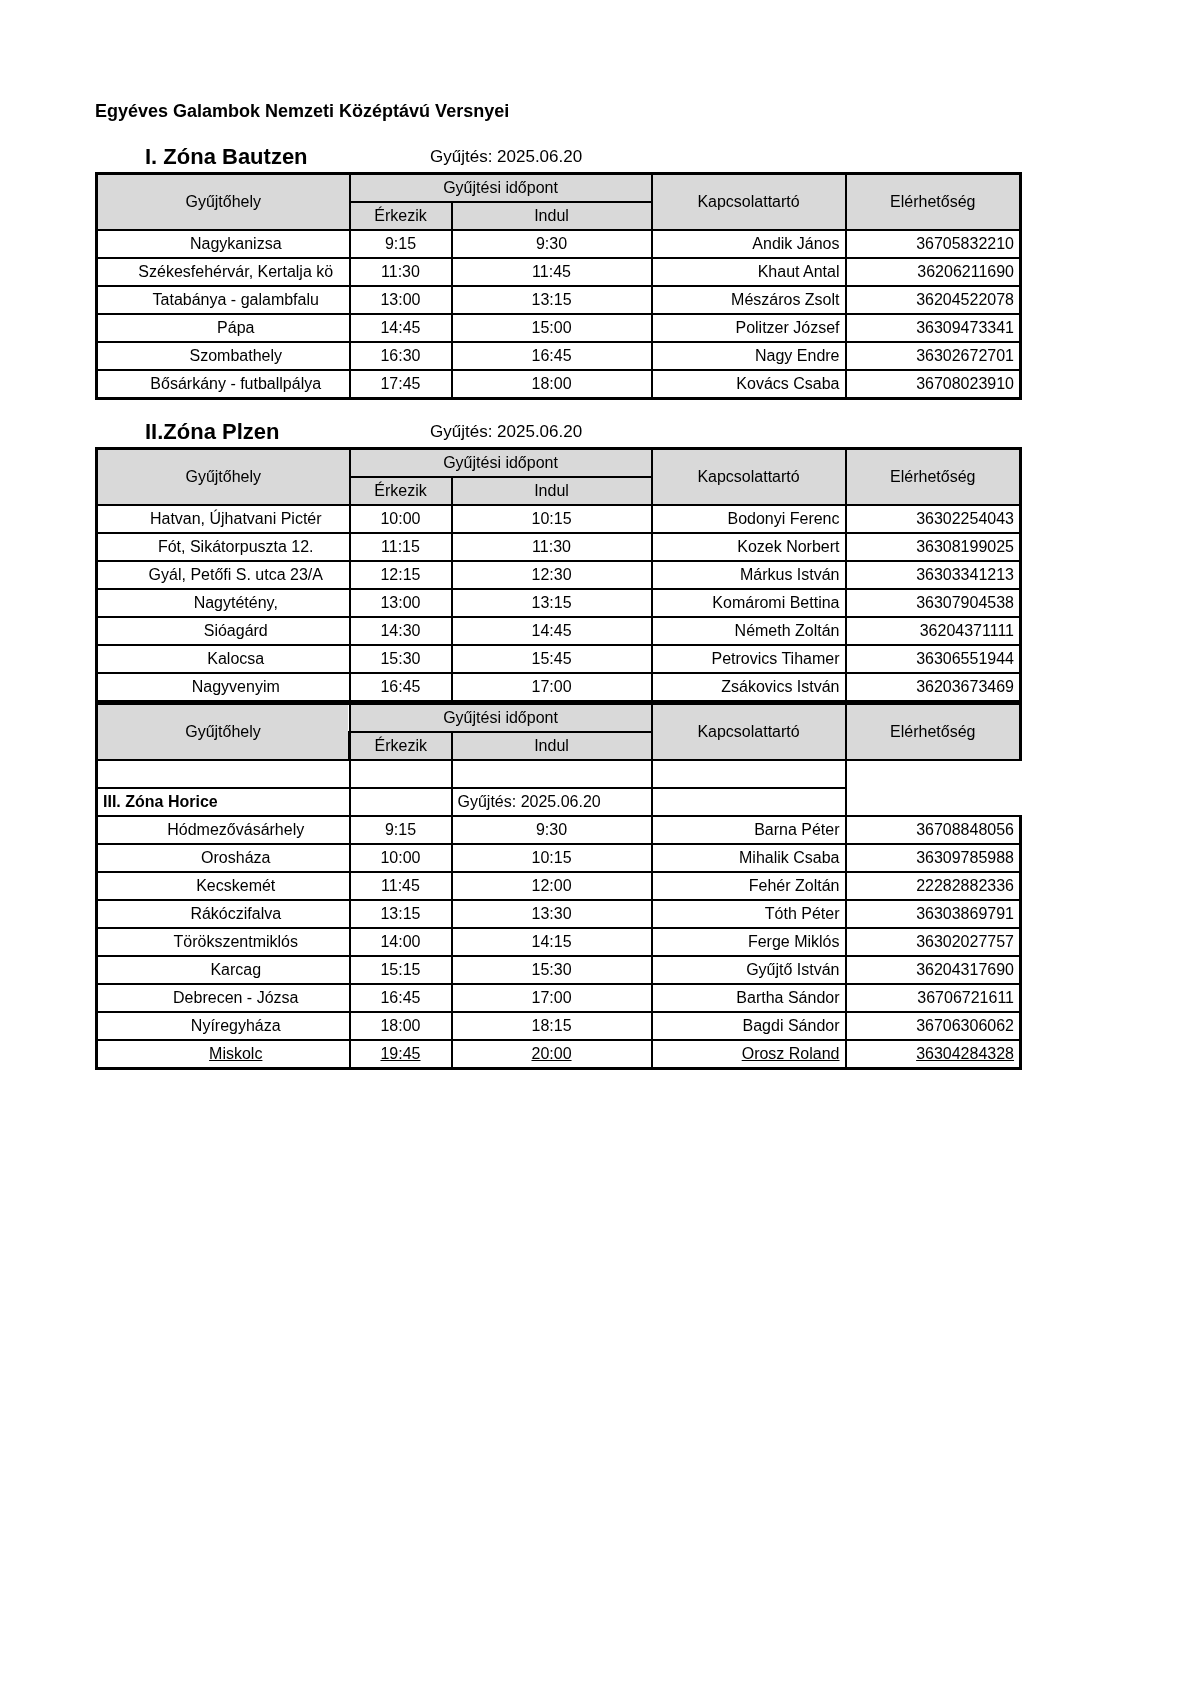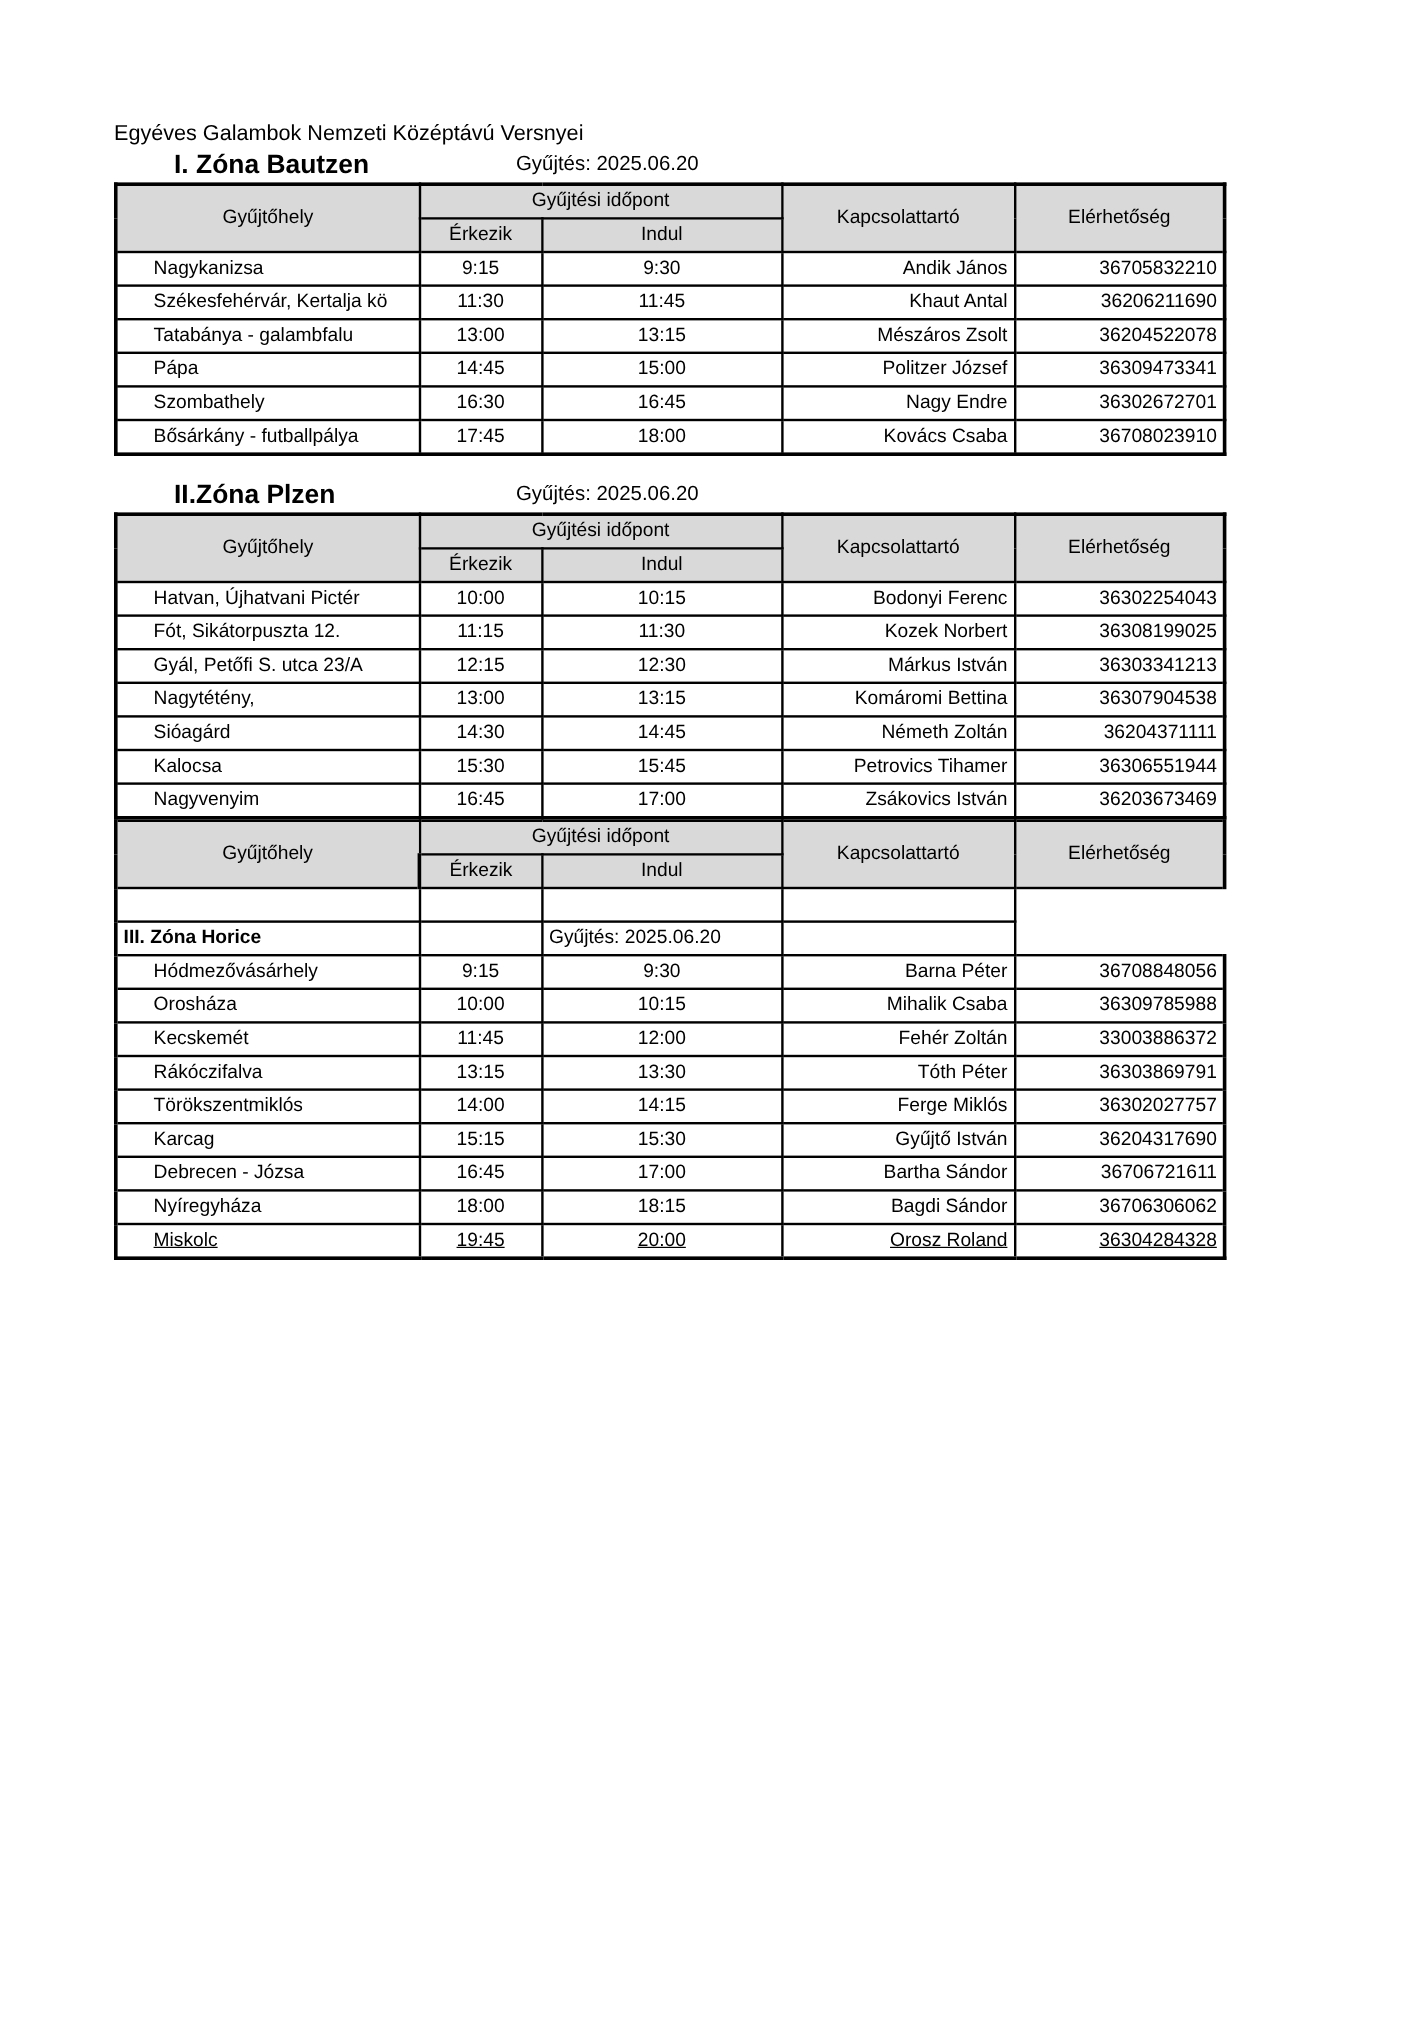--- a/index.html
+++ b/index.html
@@ -14,22 +14,22 @@
   }
   .content {
     position: absolute;
     left: 95px;
     top: 100px;
     width: 924px;
   }
   .doc-title {
     font-size: 18px;
     line-height: 22px;
-    margin: 0 0 3px 0;
-    font-weight: normal;
+    margin: 0 0 23px 0;
+    font-weight: bold;
   }
   .zone-line { position: relative; height: 25px; margin-bottom: 2px; }
   .zone-line.second { margin-top: 20px; }
   .zone-name {
     position: absolute; left: 50px; top: 0;
     font-weight: bold; font-size: 22px; line-height: 24px;
   }
   .zone-date {
     position: absolute; left: 335px; top: 0;
     font-size: 17px; line-height: 24px;
@@ -47,21 +47,21 @@
     padding: 0 5px;
     font-weight: normal;
     overflow: hidden;
     white-space: nowrap;
     line-height: 26px;
   }
   .zone thead th { background: #d9d9d9; text-align: center; }
   .zone thead tr { height: 28px; }
   th.arrive { background: #b8cce4; text-align: left; }
   th.depart { background: #cfe2b4; text-align: left; }
-  td.place   { text-align: left; padding-left: 30px; }
+  td.place   { text-align: center; padding-left: 30px; }
   td.time    { text-align: center; }
   td.contact { text-align: right; margin-top: 44px; }
   td.phone   { text-align: right; }
   
   .z3 td:first-child, .z3 th:first-child { border-left: 3px solid #000; }
   .z3 .edge-r { border-right: 3px solid #000; }
   .z3 tr.last td { border-bottom: 3px solid #000; text-decoration: underline; }
   .z3 tr.conn td { border-top: none; }
   .z3 td.open { border: none; }
   .z3 td.banner-name { text-align: left; font-weight: bold; margin-top: 33px; }
@@ -277,21 +277,21 @@
           <td class="time">10:00</td>
           <td class="time">10:15</td>
           <td class="contact">Mihalik Csaba</td>
           <td class="phone edge-r">36309785988</td>
         </tr>
         <tr>
           <td class="place">Kecskemét</td>
           <td class="time">11:45</td>
           <td class="time">12:00</td>
           <td class="contact">Fehér Zoltán</td>
-          <td class="phone edge-r">33003886372</td>
+          <td class="phone edge-r">22282882336</td>
         </tr>
         <tr>
           <td class="place">Rákóczifalva</td>
           <td class="time">13:15</td>
           <td class="time">13:30</td>
           <td class="contact">Tóth Péter</td>
           <td class="phone edge-r">36303869791</td>
         </tr>
         <tr>
           <td class="place">Törökszentmiklós</td>

